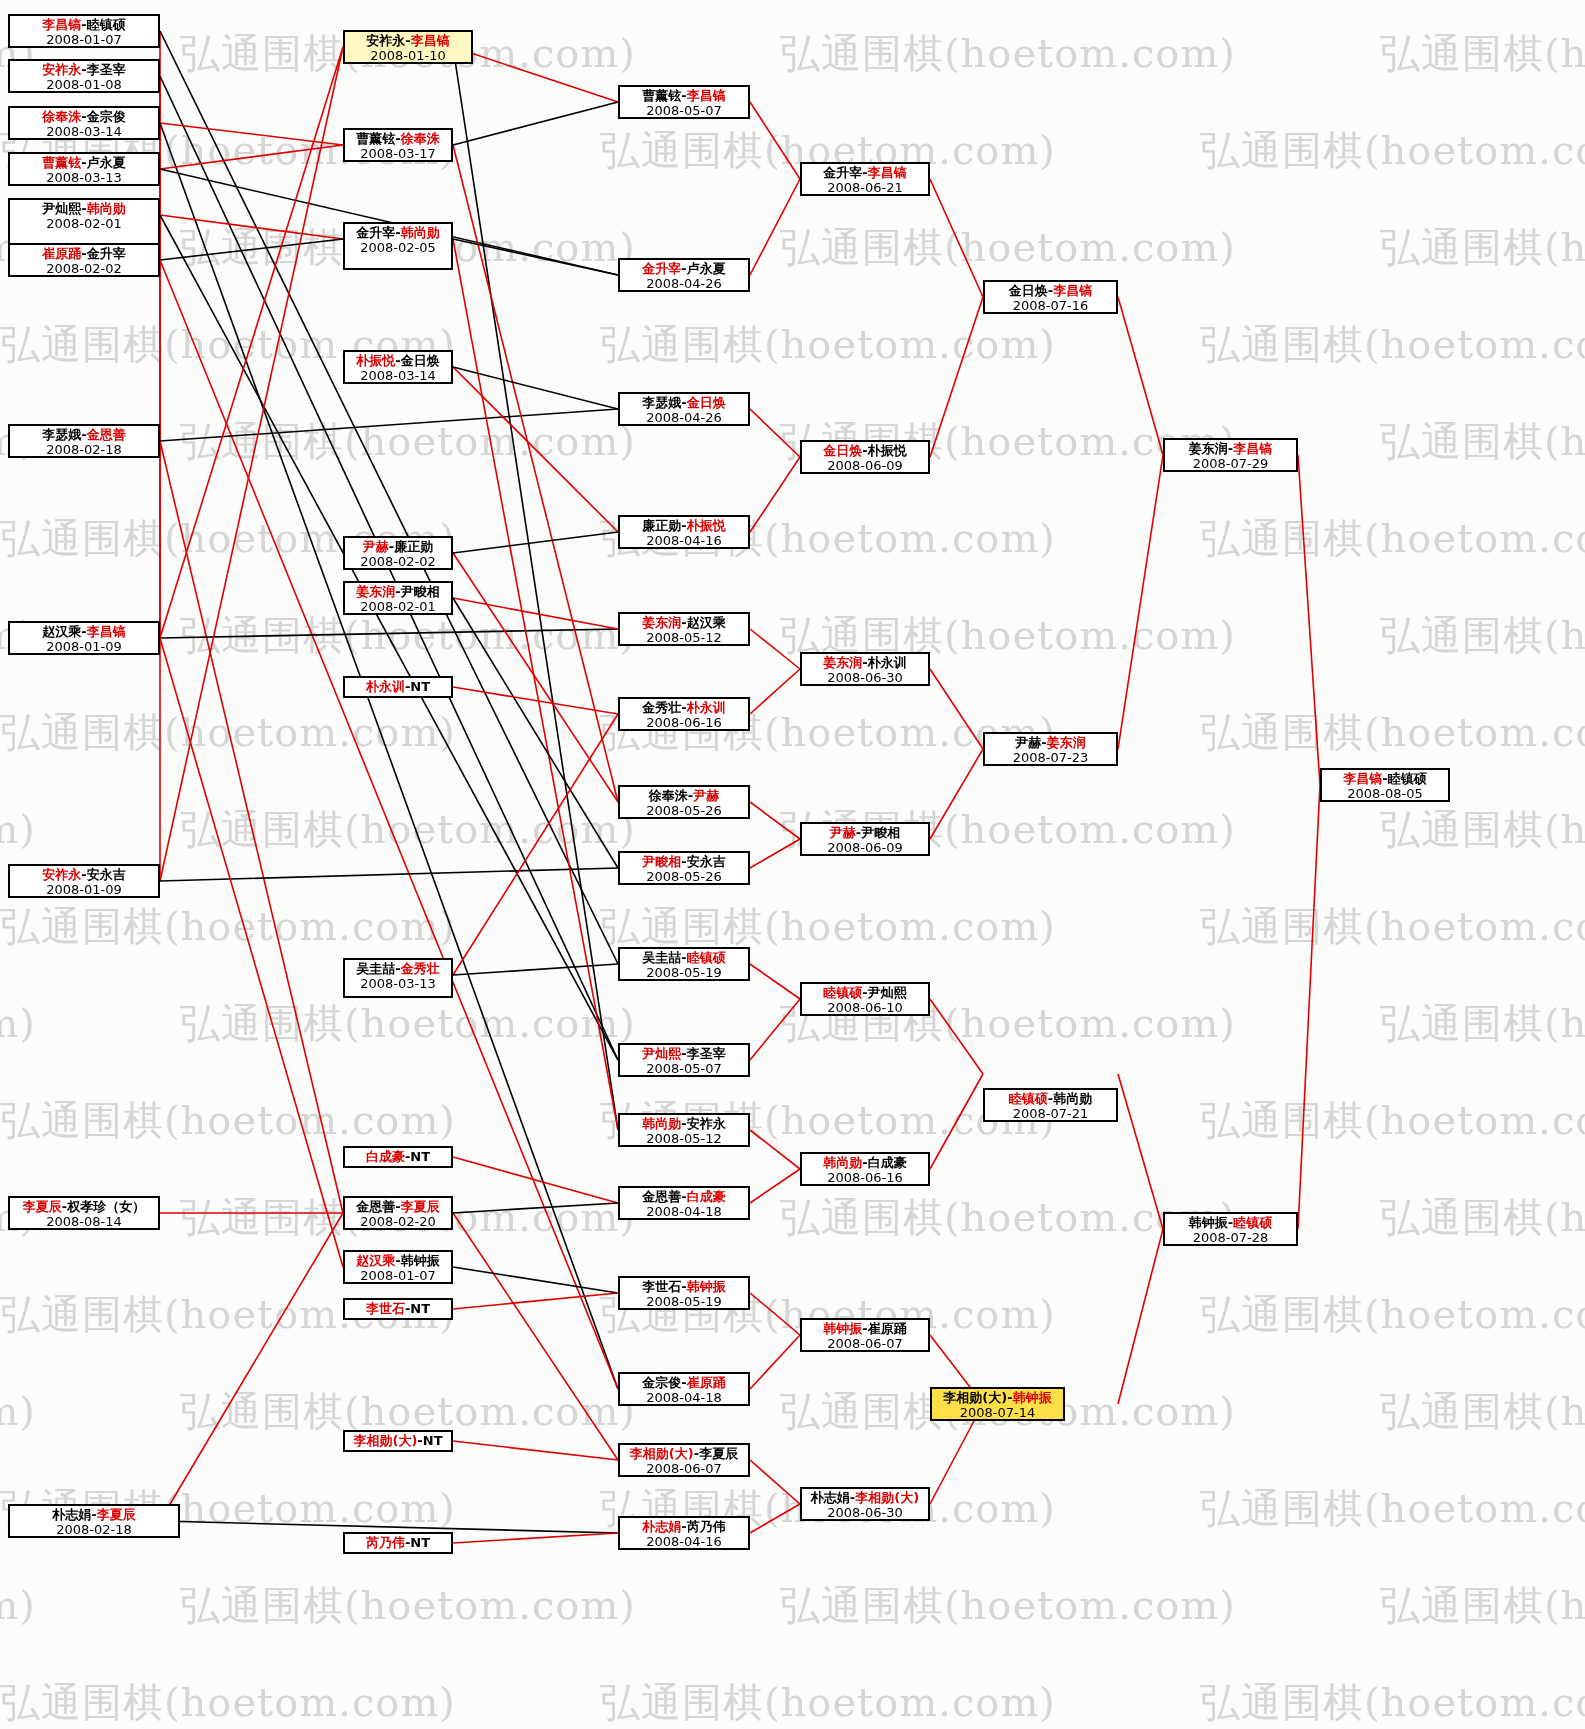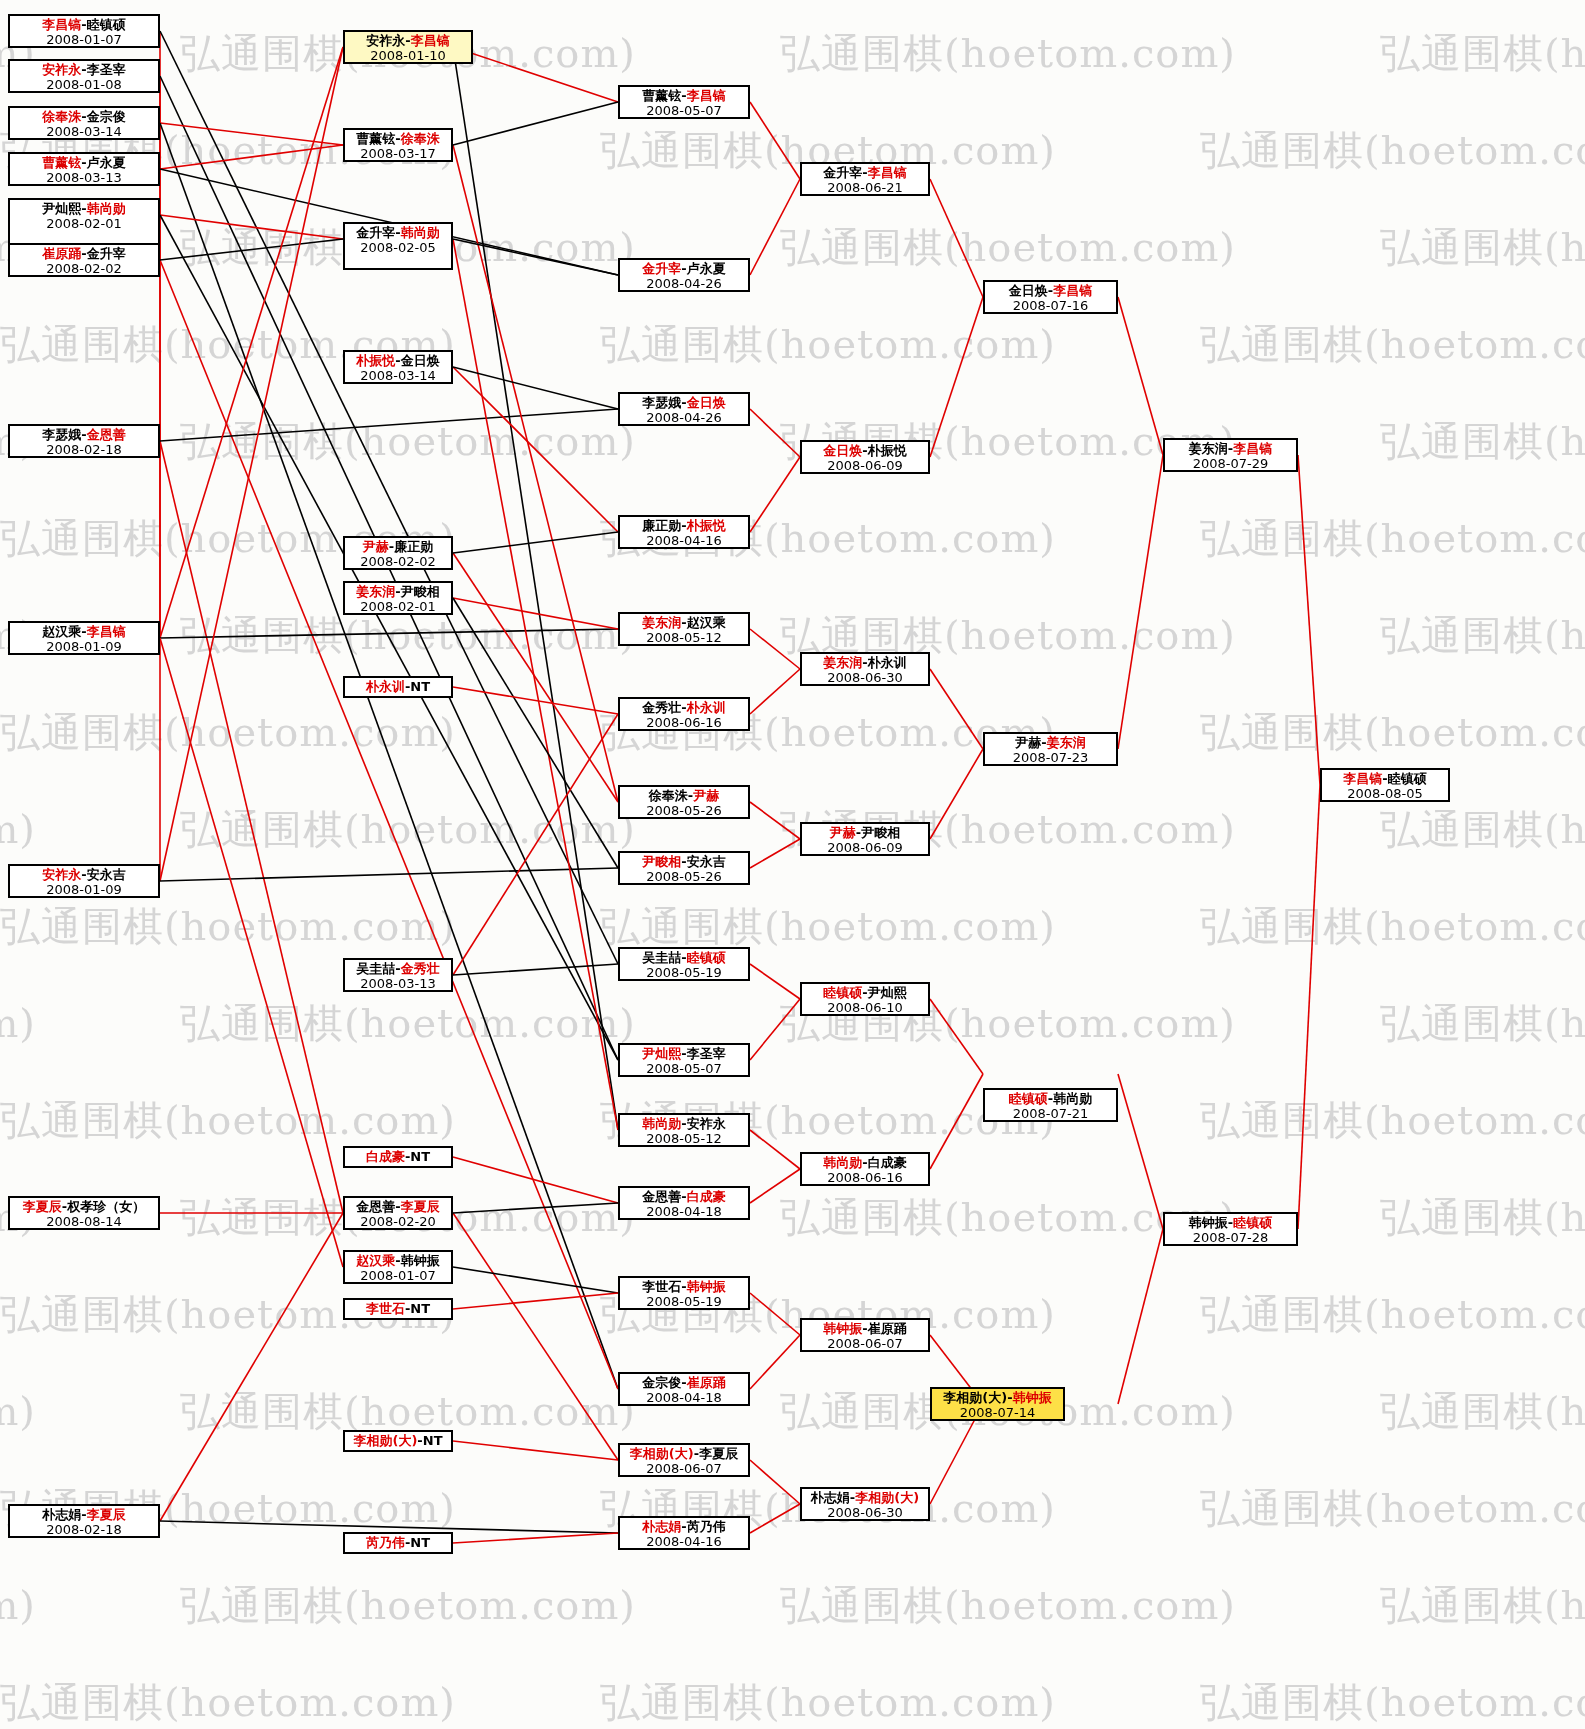--- a/index.html
+++ b/index.html
@@ -189,21 +189,21 @@
         <div class="date">2008-01-09</div>
       </div>
       <div class="box" style="left: 8px; top: 864px; width: 152px; height: 34px; border-color: rgb(0, 0, 0); background: rgb(255, 255, 255);">
         <div class="names"><span style="color: rgb(221, 0, 0);">安祚永</span><span style="color: rgb(0, 0, 0);">-</span><span style="color: rgb(0, 0, 0);">安永吉</span></div>
         <div class="date">2008-01-09</div>
       </div>
       <div class="box" style="left: 8px; top: 1196px; width: 152px; height: 34px; border-color: rgb(0, 0, 0); background: rgb(255, 255, 255);">
         <div class="names"><span style="color: rgb(221, 0, 0);">李夏辰</span><span style="color: rgb(0, 0, 0);">-</span><span style="color: rgb(0, 0, 0);">权孝珍（女）</span></div>
         <div class="date">2008-08-14</div>
       </div>
-      <div class="box" style="left: 8px; top: 1504px; width: 152px; height: 34px; border-color: rgb(0, 0, 0); background: rgb(255, 255, 255);">
+      <div class="box" style="left: 8px; top: 1504px; width: 172px; height: 34px; border-color: rgb(0, 0, 0); background: rgb(255, 255, 255);">
         <div class="names"><span style="color: rgb(0, 0, 0);">朴志娟</span><span style="color: rgb(0, 0, 0);">-</span><span style="color: rgb(221, 0, 0);">李夏辰</span></div>
         <div class="date">2008-02-18</div>
       </div>
       <div class="box" style="left: 343px; top: 30px; width: 130px; height: 34px; border-color: rgb(0, 0, 0); background: #fef9c3;">
         <div class="names"><span style="color: rgb(0, 0, 0);">安祚永</span><span style="color: rgb(0, 0, 0);">-</span><span style="color: rgb(221, 0, 0);">李昌镐</span></div>
         <div class="date">2008-01-10</div>
       </div>
       <div class="box" style="left: 343px; top: 128px; width: 110px; height: 34px; border-color: rgb(0, 0, 0); background: rgb(255, 255, 255);">
         <div class="names"><span style="color: rgb(0, 0, 0);">曹薰铉</span><span style="color: rgb(0, 0, 0);">-</span><span style="color: rgb(221, 0, 0);">徐奉洙</span></div>
         <div class="date">2008-03-17</div>
@@ -220,21 +220,21 @@
         <div class="names"><span style="color: rgb(221, 0, 0);">尹赫</span><span style="color: rgb(0, 0, 0);">-</span><span style="color: rgb(0, 0, 0);">廉正勋</span></div>
         <div class="date">2008-02-02</div>
       </div>
       <div class="box" style="left: 343px; top: 581px; width: 110px; height: 34px; border-color: rgb(0, 0, 0); background: rgb(255, 255, 255);">
         <div class="names"><span style="color: rgb(221, 0, 0);">姜东润</span><span style="color: rgb(0, 0, 0);">-</span><span style="color: rgb(0, 0, 0);">尹畯相</span></div>
         <div class="date">2008-02-01</div>
       </div>
       <div class="box" style="left: 343px; top: 676px; width: 110px; height: 22px; border-color: rgb(0, 0, 0); background: rgb(255, 255, 255);">
         <div class="names"><span style="color: rgb(221, 0, 0);">朴永训</span><span style="color: rgb(0, 0, 0);">-</span><span style="color: rgb(0, 0, 0);">NT</span></div>
       </div>
-      <div class="box" style="left: 343px; top: 958px; width: 110px; height: 34px; border-color: rgb(0, 0, 0); background: rgb(255, 255, 255);">
+      <div class="box" style="left: 343px; top: 958px; width: 110px; height: 40px; border-color: rgb(0, 0, 0); background: rgb(255, 255, 255);">
         <div class="names"><span style="color: rgb(0, 0, 0);">吴圭喆</span><span style="color: rgb(0, 0, 0);">-</span><span style="color: rgb(221, 0, 0);">金秀壮</span></div>
         <div class="date">2008-03-13</div>
       </div>
       <div class="box" style="left: 343px; top: 1146px; width: 110px; height: 22px; border-color: rgb(0, 0, 0); background: rgb(255, 255, 255);">
         <div class="names"><span style="color: rgb(221, 0, 0);">白成豪</span><span style="color: rgb(0, 0, 0);">-</span><span style="color: rgb(0, 0, 0);">NT</span></div>
       </div>
       <div class="box" style="left: 343px; top: 1196px; width: 110px; height: 34px; border-color: rgb(0, 0, 0); background: rgb(255, 255, 255);">
         <div class="names"><span style="color: rgb(0, 0, 0);">金恩善</span><span style="color: rgb(0, 0, 0);">-</span><span style="color: rgb(221, 0, 0);">李夏辰</span></div>
         <div class="date">2008-02-20</div>
       </div>

